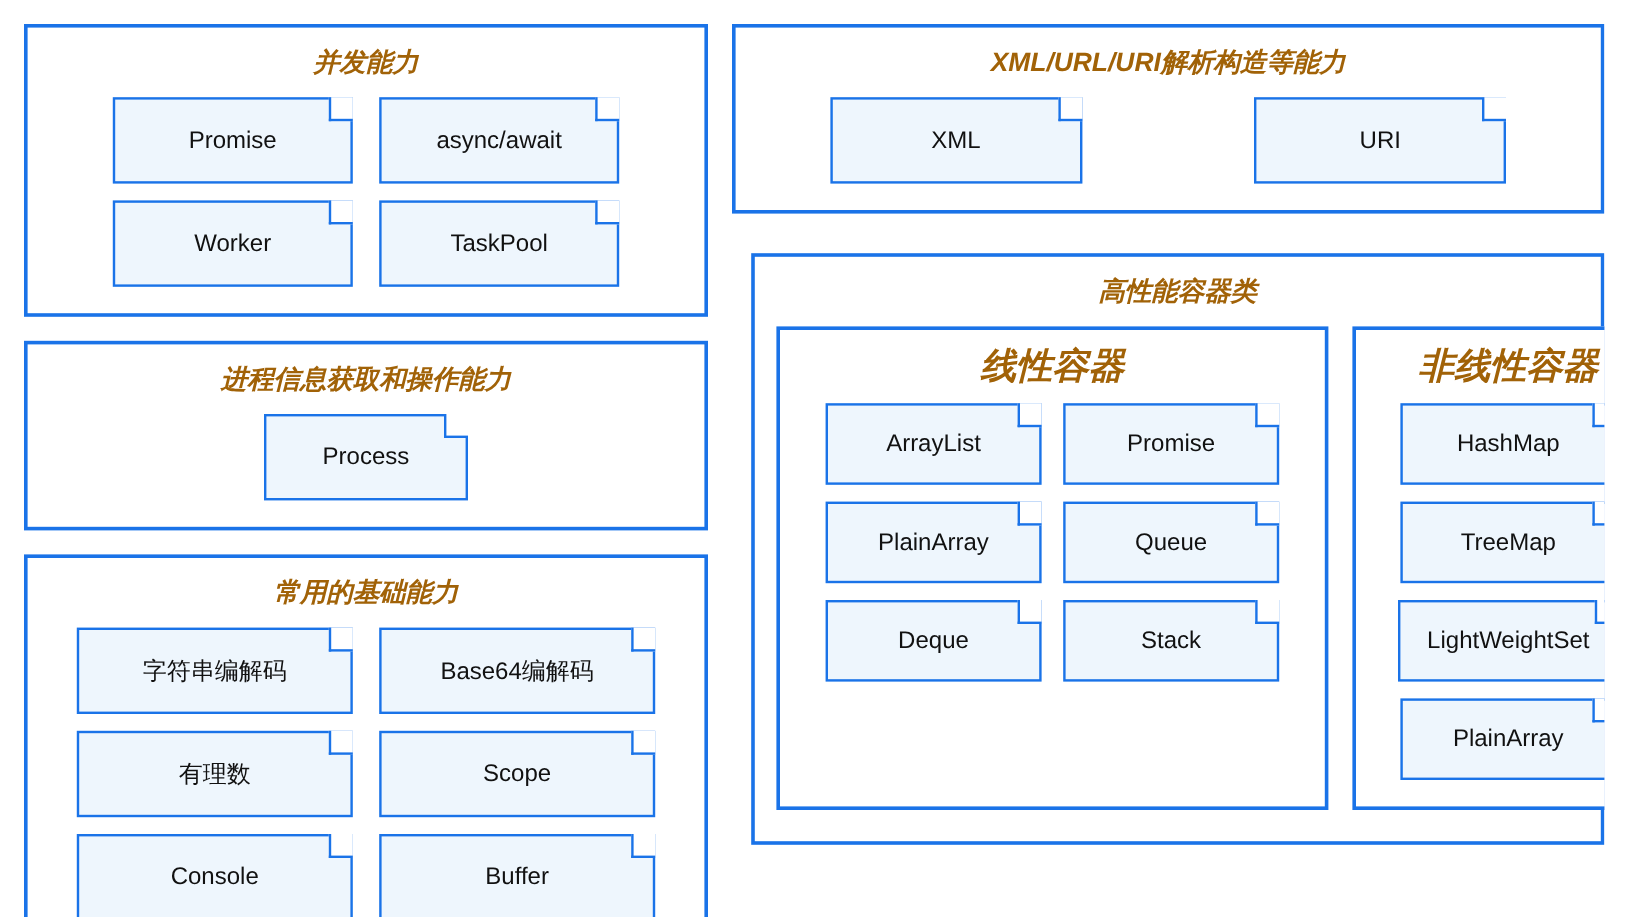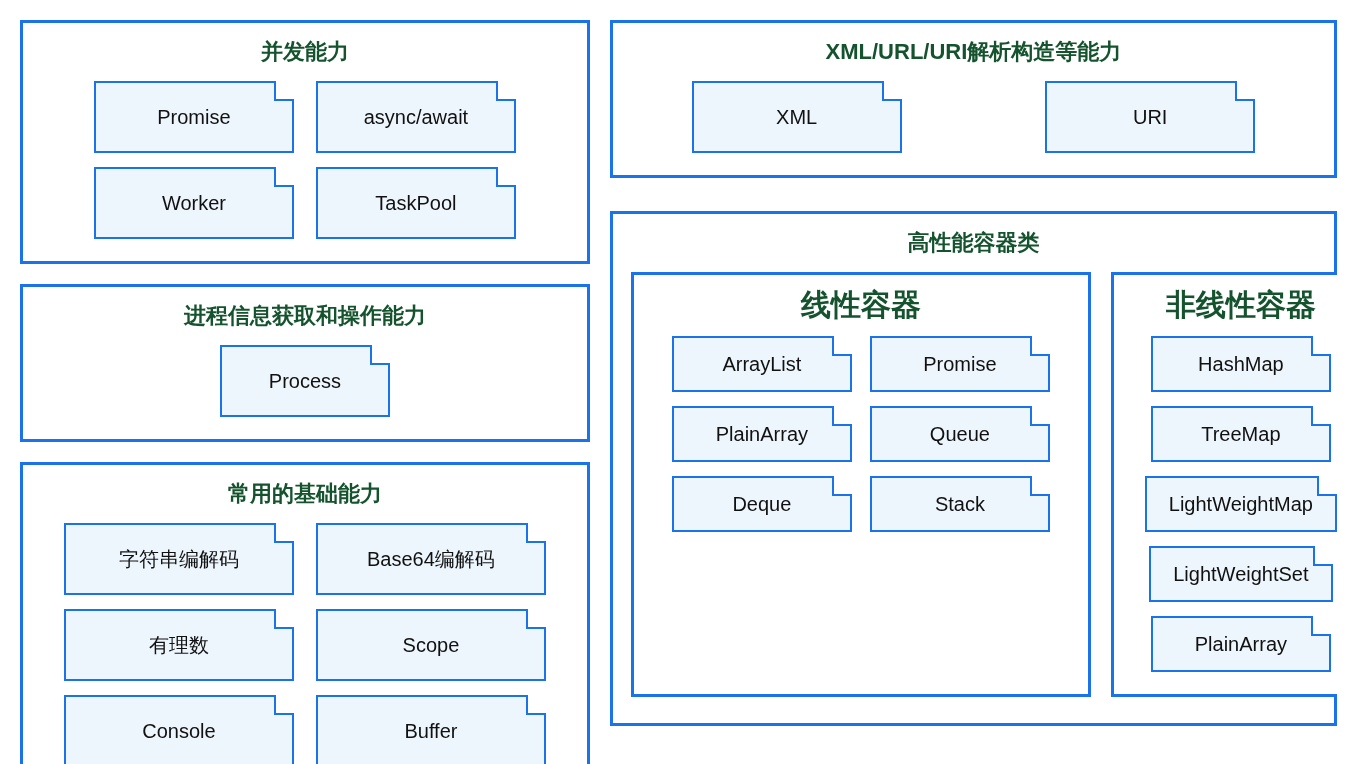--- a/index.html
+++ b/index.html
@@ -17,22 +17,23 @@
     .col-right { width: 740px; display: flex; flex-direction: column; gap: 33px; overflow: hidden; }
     .panel {
       border: 3px solid #1a73e8;
       padding: 14px 18px 22px 18px;
       background: #fff;
     }
     .panel-title {
       font-weight: 700;
       font-size: 22px;
       text-align: center;
-      color: #14532d;
+      color: #a16207;
       margin-bottom: 14px;
+      font-style: italic;
     }
     .chips {
       display: flex;
       flex-wrap: wrap;
       gap: 14px 22px;
       justify-content: center;
     }
     .chip {
       position: relative;
       display: flex;
@@ -67,30 +68,31 @@
       align-items: stretch;
     }
     .subpanel {
       border: 3px solid #1a73e8;
       padding: 10px 16px 22px 16px;
       background: #fff;
       flex: 0 0 auto;
     }
     .subpanel .panel-title { font-size: 30px; margin-bottom: 10px; }
     .subpanel .chips { gap: 14px 18px; }
-    .subpanel .chip { min-width: 180px; font-size: 20px; height: 56px; padding: 0 22px; }
+    .subpanel .chip { min-width: 180px; font-size: 20px; height: 68px; padding: 0 22px; }
     .linear-sub { width: 460px; }
     .nonlinear-sub { width: 260px; overflow: hidden; }
     .nonlinear-sub .chips { flex-direction: column; align-items: center; }
     .nonlinear-sub .chip { min-width: 180px; }
     
     .basic .chip { min-width: 230px; }
     .process .chip { min-width: 170px; }
     .hp-container-outer {
       padding-bottom: 26px;
+      margin-left: 16px;
     }
   </style>
 </head>
 <body>
 
 <div class="layout">
 
   <div class="col-left">
 
     <div class="panel">
@@ -148,21 +150,20 @@
             <div class="chip">Deque</div>
             <div class="chip">Stack</div>
           </div>
         </div>
 
         <div class="subpanel nonlinear-sub">
           <div class="panel-title">非线性容器</div>
           <div class="chips">
             <div class="chip">HashMap</div>
             <div class="chip">TreeMap</div>
-            <div class="chip">LightWeightMap</div>
             <div class="chip">LightWeightSet</div>
             <div class="chip">PlainArray</div>
           </div>
         </div>
 
       </div>
     </div>
 
   </div>
 

